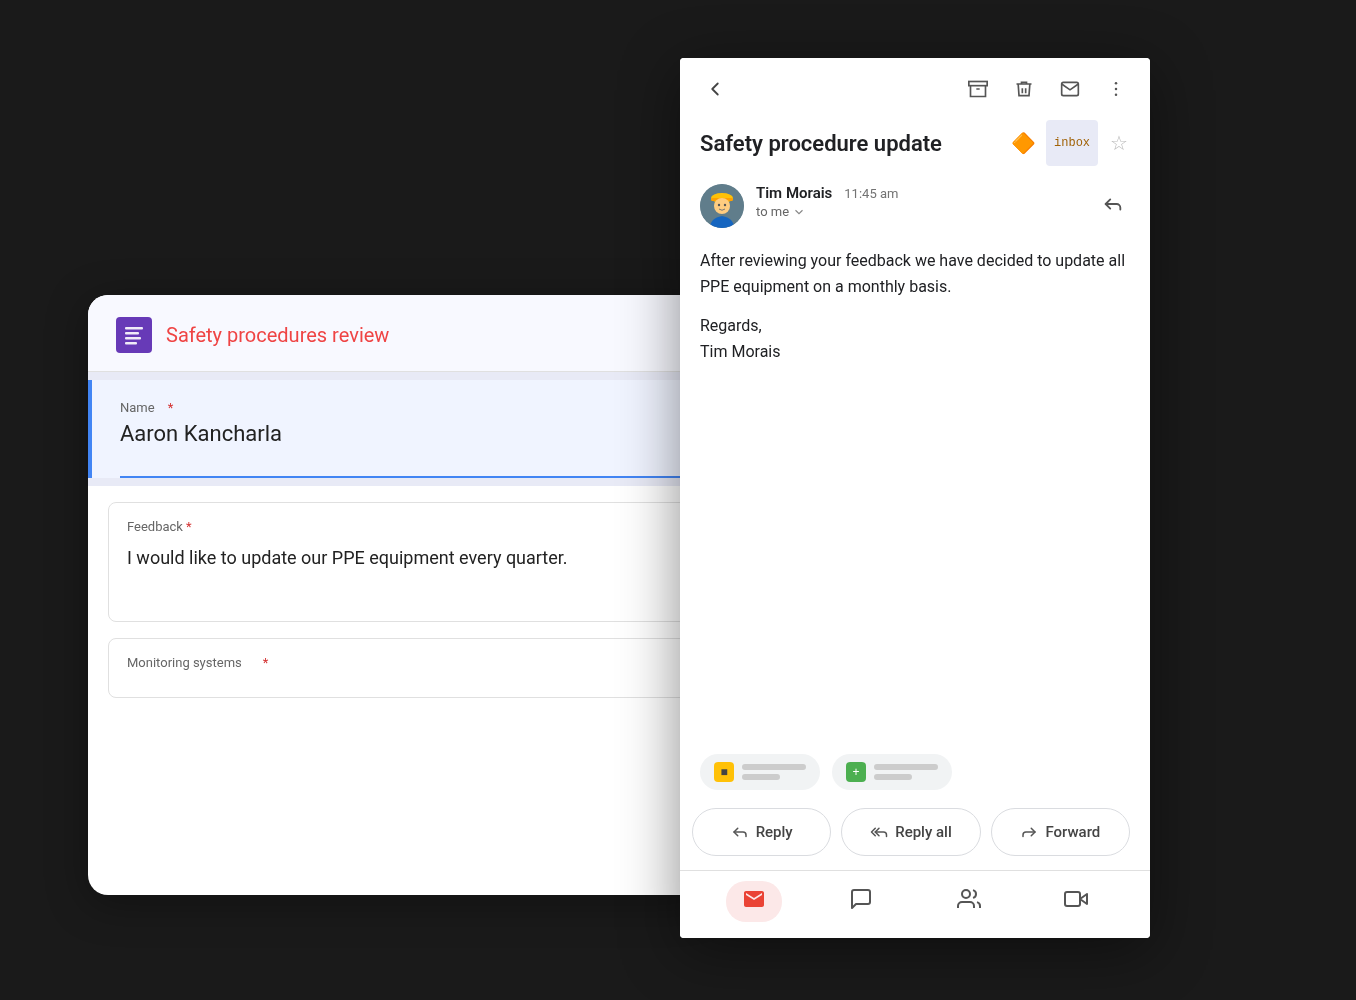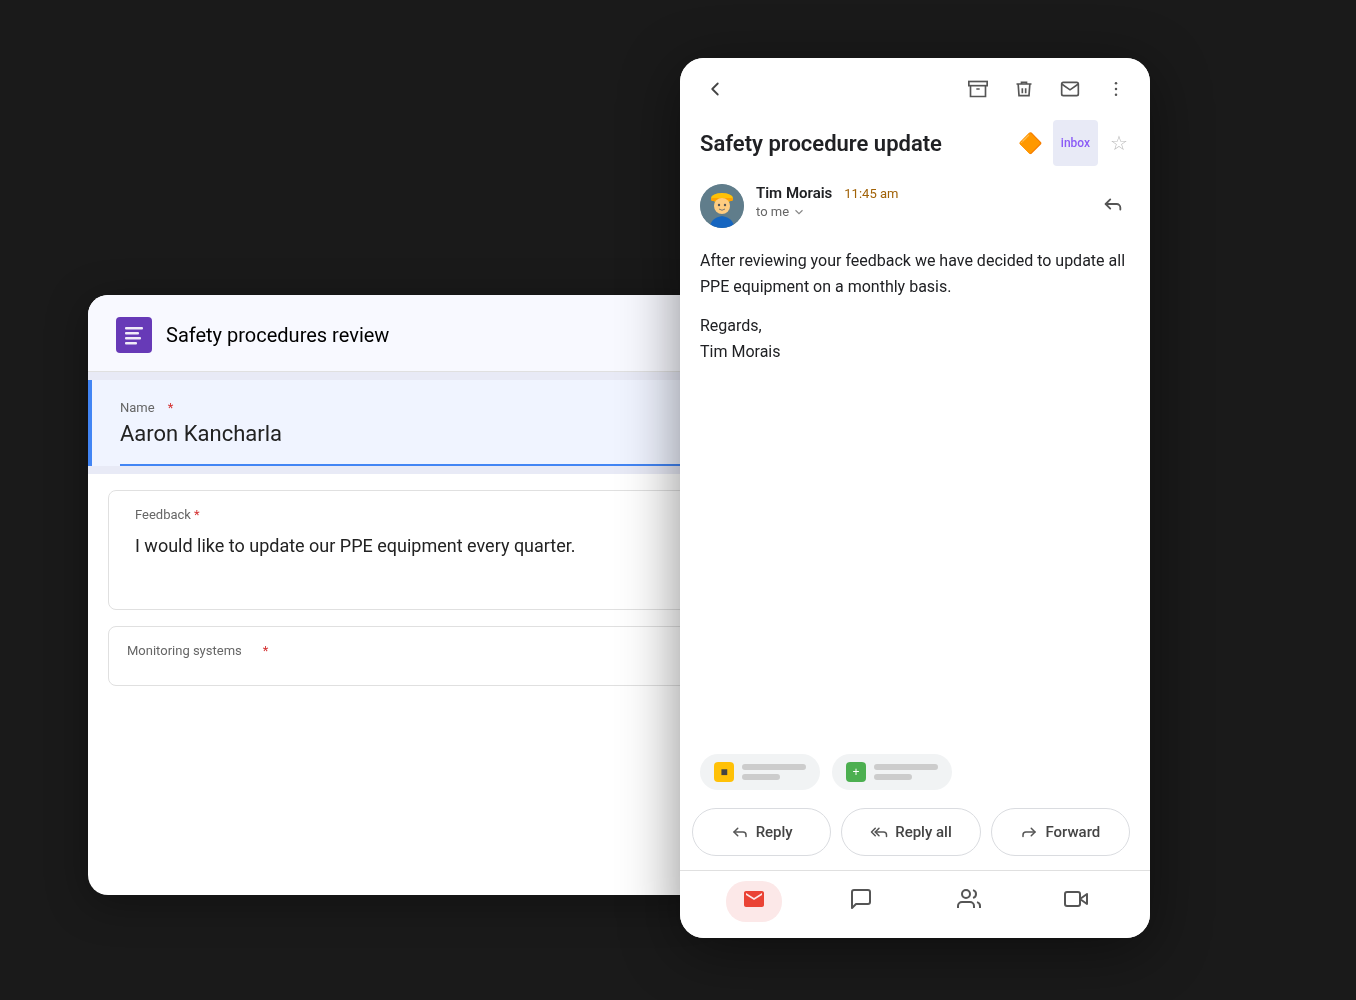--- a/index.html
+++ b/index.html
@@ -34,21 +34,21 @@
       border-bottom: 1px solid #e0e0e0;
     }
 
     .forms-icon {
       width: 36px;
       height: 36px;
     }
 
     .forms-title {
       font-size: 20px;
-      color: #000000;
+      color: #ef4444;
       font-weight: 400;
     }
 
     .forms-divider {
       height: 8px;
       background: #e8eaf6;
     }
 
     .forms-field-name-block {
       background: #f0f4ff;
@@ -67,31 +67,31 @@
 
     .required-star {
       color: #d32f2f;
       font-size: 13px;
     }
 
     .forms-field-value {
       font-size: 22px;
       color: #222;
       font-weight: 400;
-      padding-bottom: 18px;
+      padding-bottom: 30px;
       border-bottom: 2px solid #4285f4;
       margin-bottom: 0;
     }
 
     .forms-feedback-block {
       background: #fff;
       border: 1px solid #e0e0e0;
       border-radius: 8px;
       margin: 16px 20px;
-      padding: 16px 26px;
+      padding: 16px 18px;
       min-height: 120px;
     }
 
     .forms-feedback-label {
       font-size: 13px;
       color: #666;
       margin-bottom: 10px;
       display: flex;
       align-items: center;
       gap: 3px;
@@ -122,21 +122,21 @@
     }
 
     
     .gmail-card {
       position: absolute;
       top: 58px;
       left: 680px;
       width: 470px;
       height: 880px;
       background: #fff;
-      border-radius: 24px;
+      border-radius: 4px;
       box-shadow: 0 12px 60px rgba(0,0,0,0.45);
       display: flex;
       flex-direction: column;
       overflow: hidden;
     }
 
     
     .gmail-toolbar {
       display: flex;
       align-items: center;
@@ -179,26 +179,27 @@
 
     .gmail-subject-text {
       font-size: 22px;
       font-weight: 600;
       color: #202124;
       flex: 1;
     }
 
     .gmail-inbox-badge {
       background: #e8eaf6;
-      color: #8b5cf6;
+      color: #a16207;
       font-size: 12px;
       font-weight: 500;
       padding: 16px 8px;
       border-radius: 4px;
       white-space: nowrap;
+      font-family: Liberation Mono, monospace;
     }
 
     .gmail-emoji {
       font-size: 20px;
     }
 
     .star-btn {
       background: none;
       border: none;
       cursor: pointer;
@@ -241,21 +242,21 @@
     }
 
     .sender-name {
       font-size: 15px;
       font-weight: 600;
       color: #202124;
     }
 
     .sender-time {
       font-size: 13px;
-      color: #a16207;
+      color: #737373;
       margin-left: 4px;
     }
 
     .sender-to {
       font-size: 13px;
       color: #666;
       display: flex;
       align-items: flex-end;
       gap: 3px;
       margin-top: 2px;

